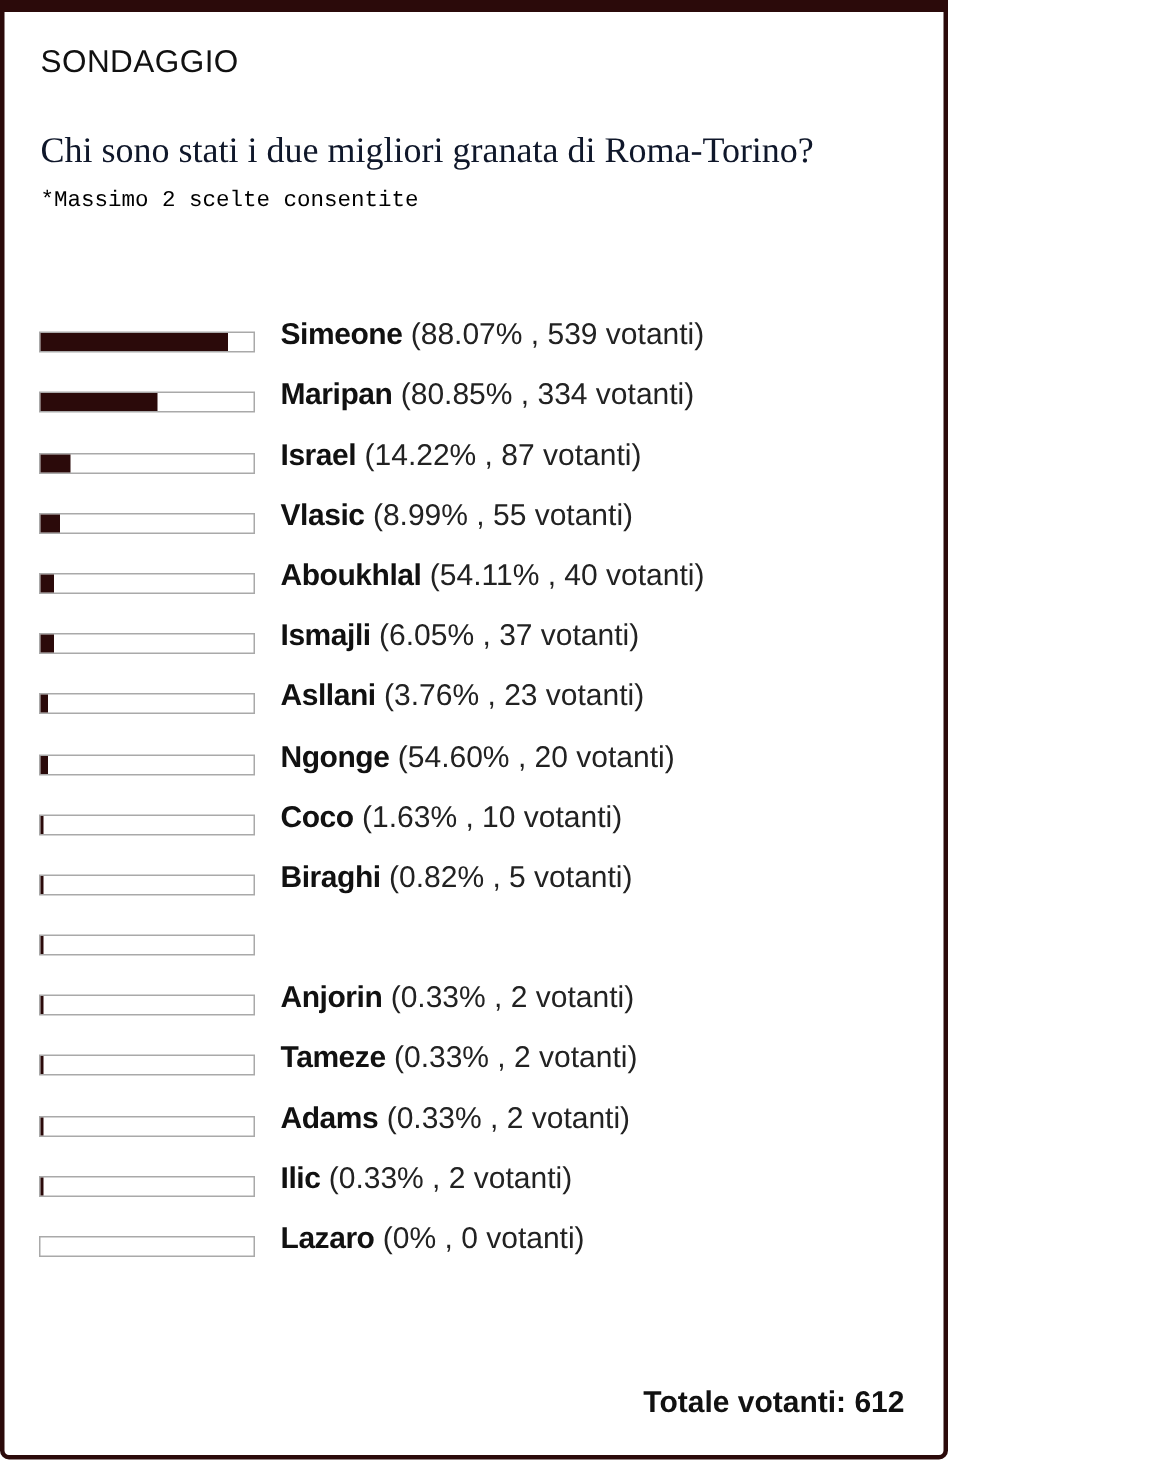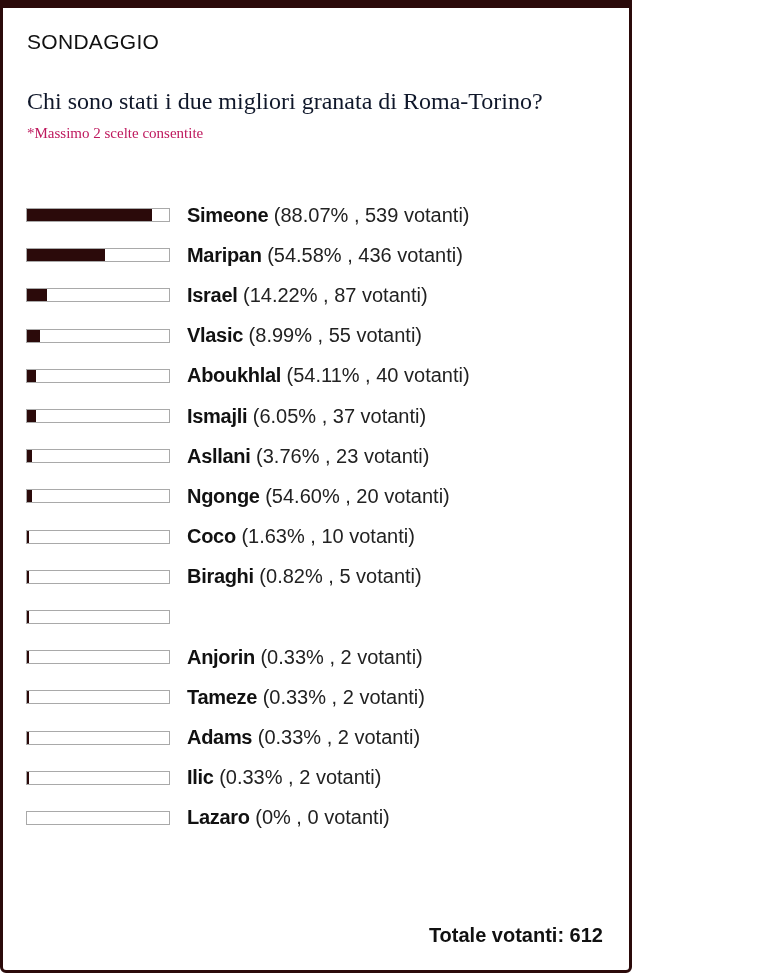--- a/index.html
+++ b/index.html
@@ -19,26 +19,26 @@
       font-family: "Liberation Sans", sans-serif;
       font-size: 21px; color: #111; letter-spacing: 0.3px;
     }
     .question {
       position: absolute; left: 24px; top: 80px;
       font-family: Liberation Serif, serif;
       font-size: 24px; color: #0f172a;
     }
     .note {
       position: absolute; left: 24px; top: 117px;
-      font-family: Liberation Serif, serif;
-      font-size: 15px; color: #be185d;
+      font-family: Liberation Mono, monospace;
+      font-size: 15px; color: #000000;
     }
     .options { position: absolute; left: 23px; top: 187px; }
     .opt {
-      height: 40.2px; display: flex; align-items: center;
+      height: 40.2px; display: flex; align-items: flex-end;
     }
     .bar {
       width: 144px; height: 14px; box-sizing: border-box;
       border: 1.5px solid #a9a9a9; background: #fff;
       position: relative; margin-right: 17px; flex: none;
     }
     .fill {
       position: absolute; left: 0; top: 0; bottom: 0;
       background: #2b0a0a;
     }
@@ -67,21 +67,21 @@
       <div class="opt">
         <div class="bar">
           <div class="fill min" style="width: 88.07%; background: rgb(43, 10, 10);"></div>
         </div>
         <div class="opt-text"><span class="opt-name">Simeone</span> <span class="opt-stats">(88.07% , 539 votanti)</span></div>
       </div>
       <div class="opt">
         <div class="bar">
           <div class="fill min" style="width: 54.58%; background: rgb(43, 10, 10);"></div>
         </div>
-        <div class="opt-text"><span class="opt-name">Maripan</span> <span class="opt-stats">(54.58% , 436 votanti)</span></div>
+        <div class="opt-text"><span class="opt-name">Maripan</span> <span class="opt-stats">(80.85% , 334 votanti)</span></div>
       </div>
       <div class="opt">
         <div class="bar">
           <div class="fill min" style="width: 14.22%; background: rgb(43, 10, 10);"></div>
         </div>
         <div class="opt-text"><span class="opt-name">Israel</span> <span class="opt-stats">(14.22% , 87 votanti)</span></div>
       </div>
       <div class="opt">
         <div class="bar">
           <div class="fill min" style="width: 8.99%; background: rgb(43, 10, 10);"></div>

